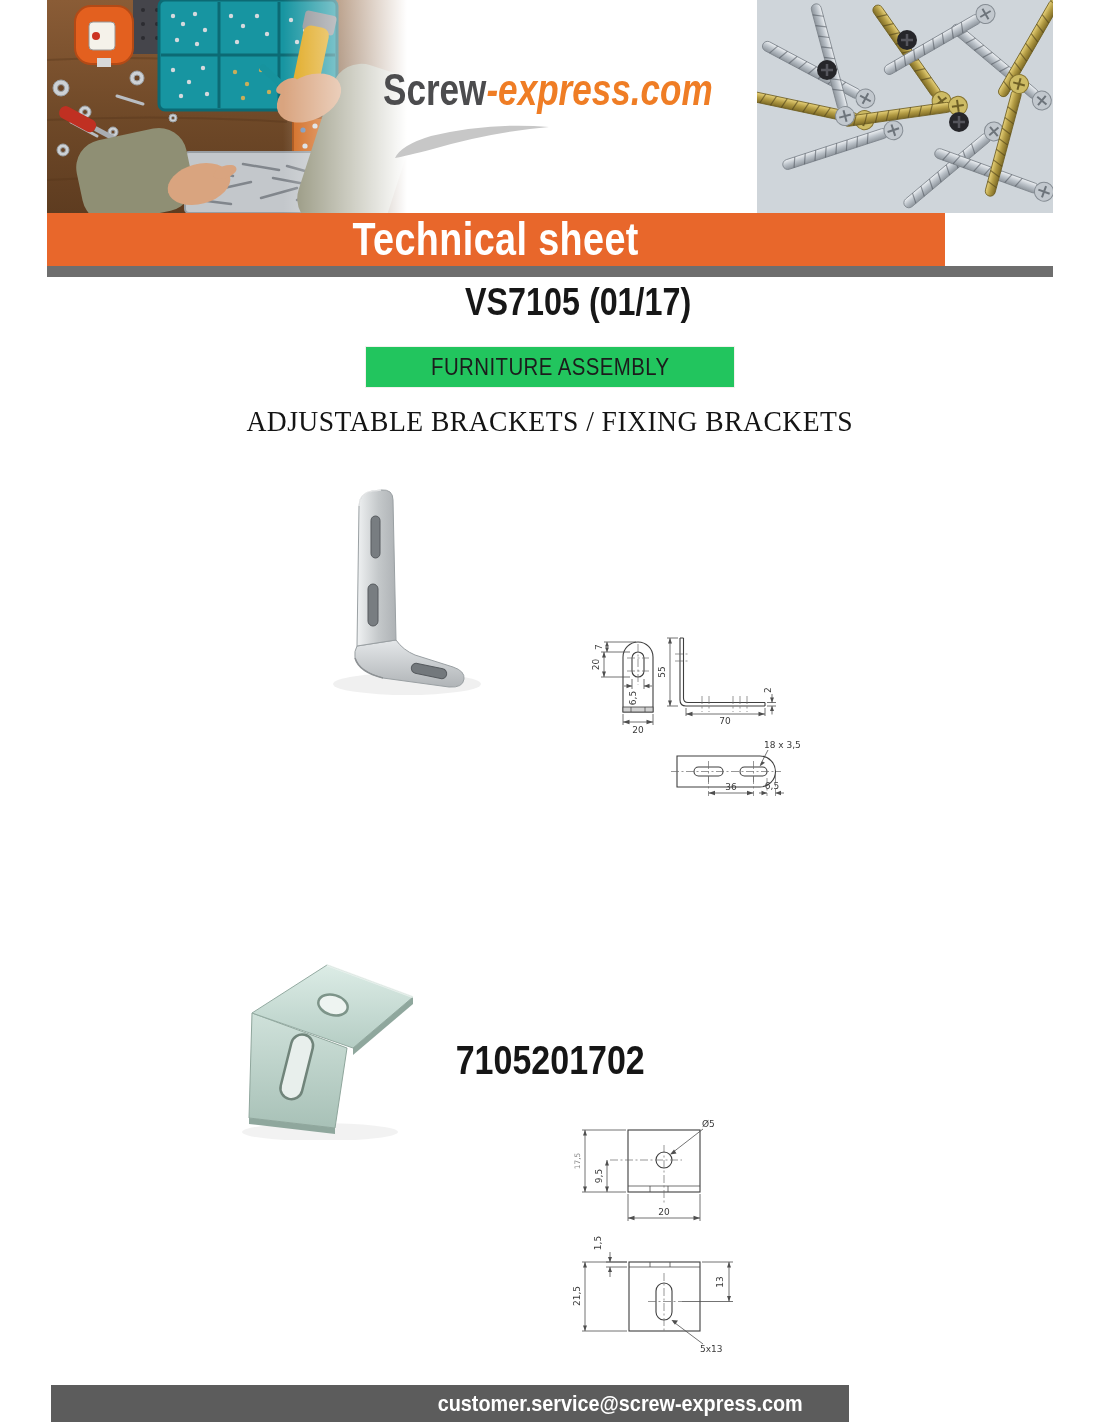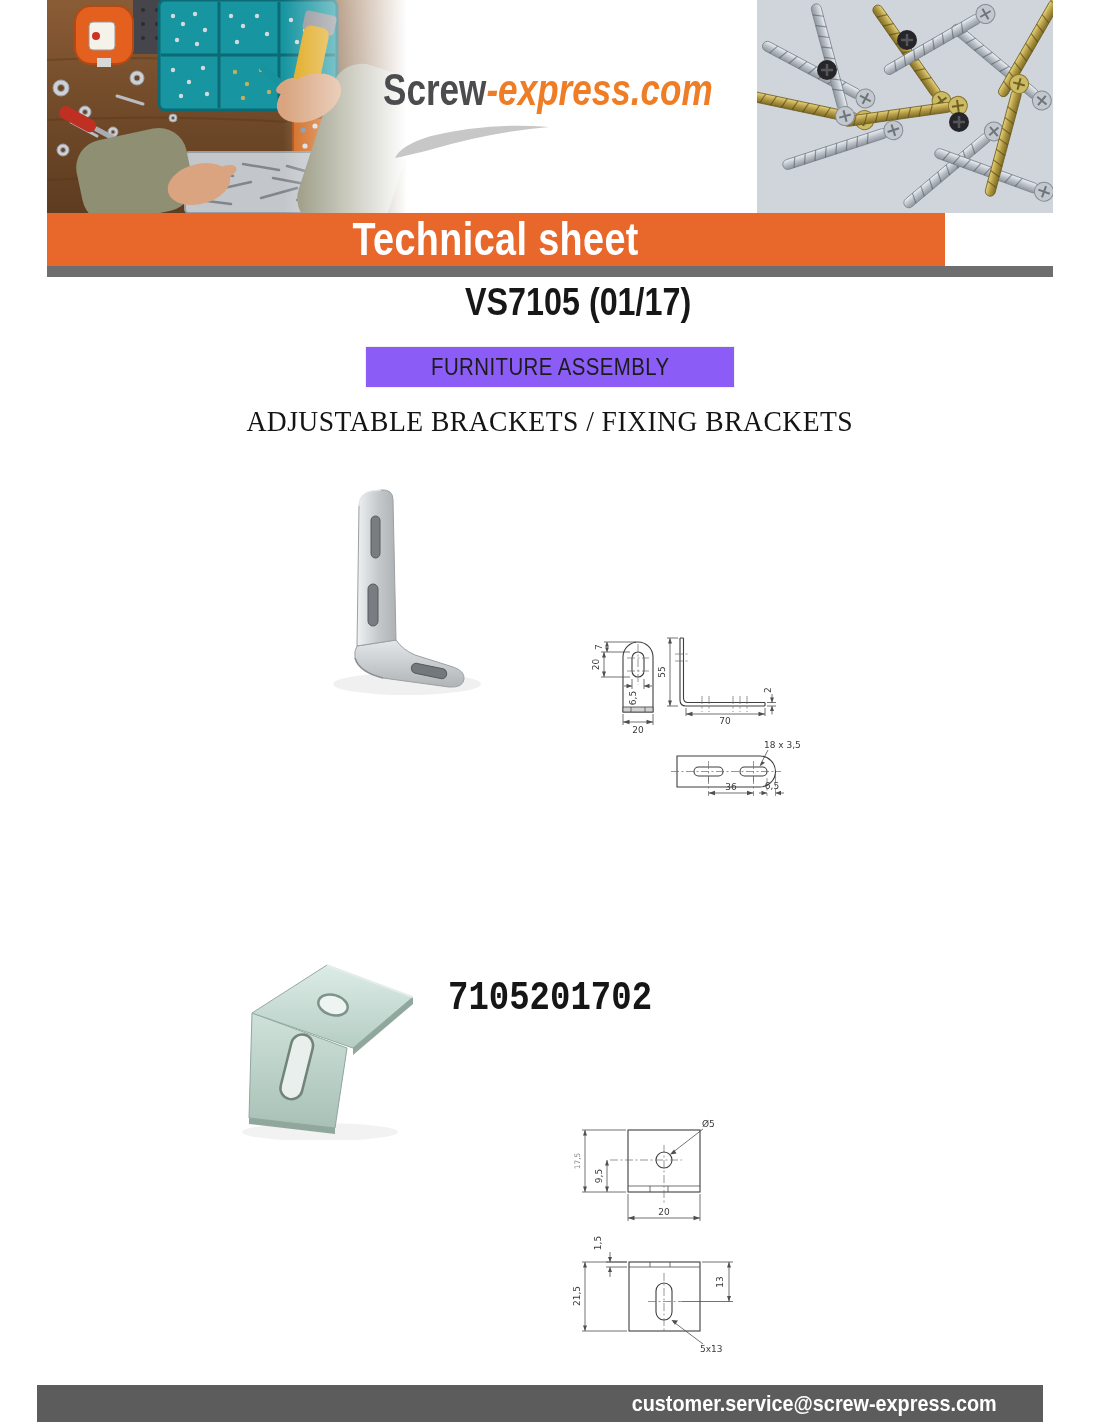--- a/index.html
+++ b/index.html
@@ -15,30 +15,30 @@
   .logo-block{left:383px;top:64px;width:360px;height:110px;}
   .logo-text{white-space:nowrap;font-size:45px;font-weight:600;transform:scaleX(.78);transform-origin:left;}
   .logo-gray{color:#4c4c4e;}
   .logo-orange{color:#ef7d25;font-style:italic;}
   
   .center-line{left:0;top:0;width:1100px;text-align:center;}
   .vs-title{top:281px;}
   .vs-title span{display:inline-block;position:relative;left:28px;font-size:38px;font-weight:700;color:#171717;
                  transform:scaleX(.85);}
   .category{top:346px;}
-  .category .box{display:inline-block;background:#8b5cf6;border:1px solid #f1f1ec;padding:6px 44px;}
+  .category .box{display:inline-block;background:#22c55e;border:1px solid #f1f1ec;padding:6px 44px;}
   .category .txt{display:inline-block;font-size:24px;font-weight:500;color:#1c1c1c;transform:scaleX(.85);letter-spacing:.5px;}
   .subtitle{top:404px;font-family:Liberation Serif, serif;}
   .subtitle span{display:inline-block;font-size:30px;font-weight:500;color:#141414;transform:scaleX(.92);letter-spacing:.5px;}
   .pn{left:0;width:1100px;text-align:center;}
   .pn span{display:inline-block;font-size:40px;font-weight:700;color:#161616;transform:scaleX(.85);}
   .pn1{top:530px;}
-  .pn2{top:976px;font-family:Liberation Mono, monospace;}
+  .pn2{top:1038px;}
   
-  .footer{left:37px;top:1385px;width:1006px;height:37px;background:#5c5c5c;text-align:right;}
+  .footer{left:51px;top:1385px;width:798px;height:37px;background:#5c5c5c;text-align:right;}
   .footer span{display:inline-block;line-height:37px;padding-right:52px;font-size:22px;font-weight:bold;color:#fff;
                transform:scaleX(.9);transform-origin:right;}
   
   svg text{font-family:"DejaVu Sans","Liberation Sans",sans-serif;}
   .ol{stroke:#3f3f3f;stroke-width:1.1;fill:none;}
   .dl{stroke:#4f4f4f;stroke-width:.8;fill:none;}
   .cl{stroke:#6a6a6a;stroke-width:.7;fill:none;stroke-dasharray:8 2.5 2 2.5;}
   .ar{fill:#4f4f4f;stroke:none;}
   .dt{font-size:9px;fill:#3a3a3a;}
   .dts{font-size:7.5px;fill:#8a8a8a;}

